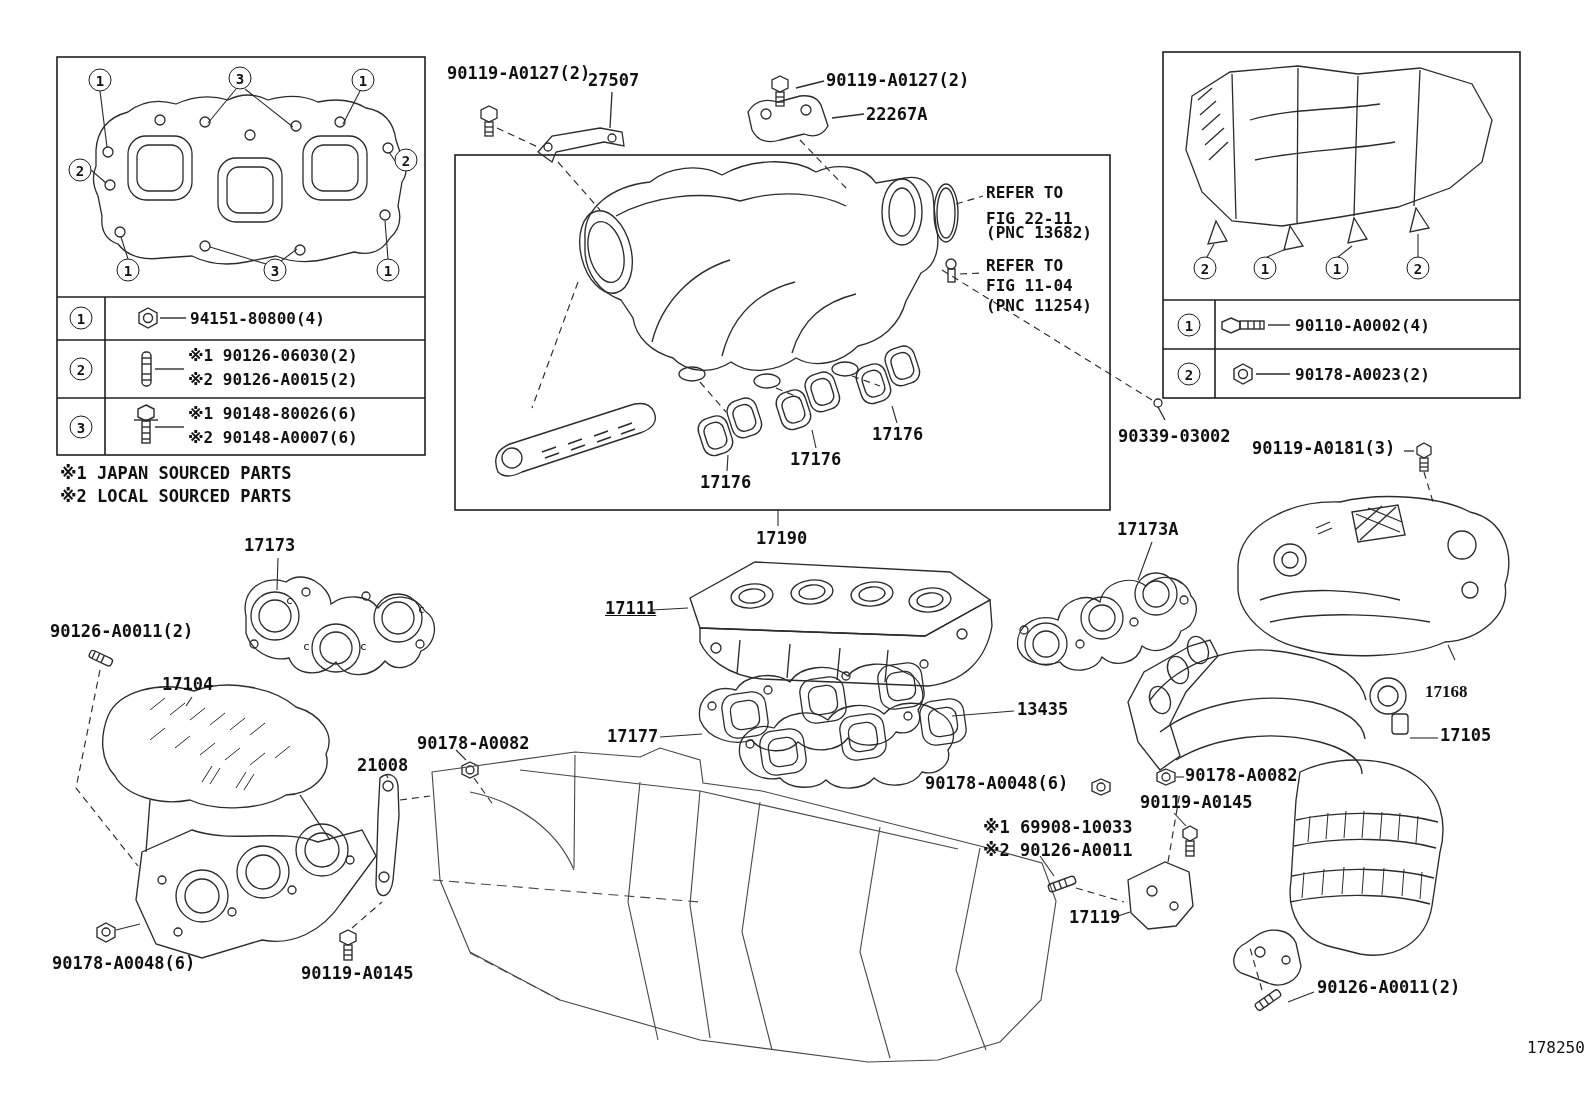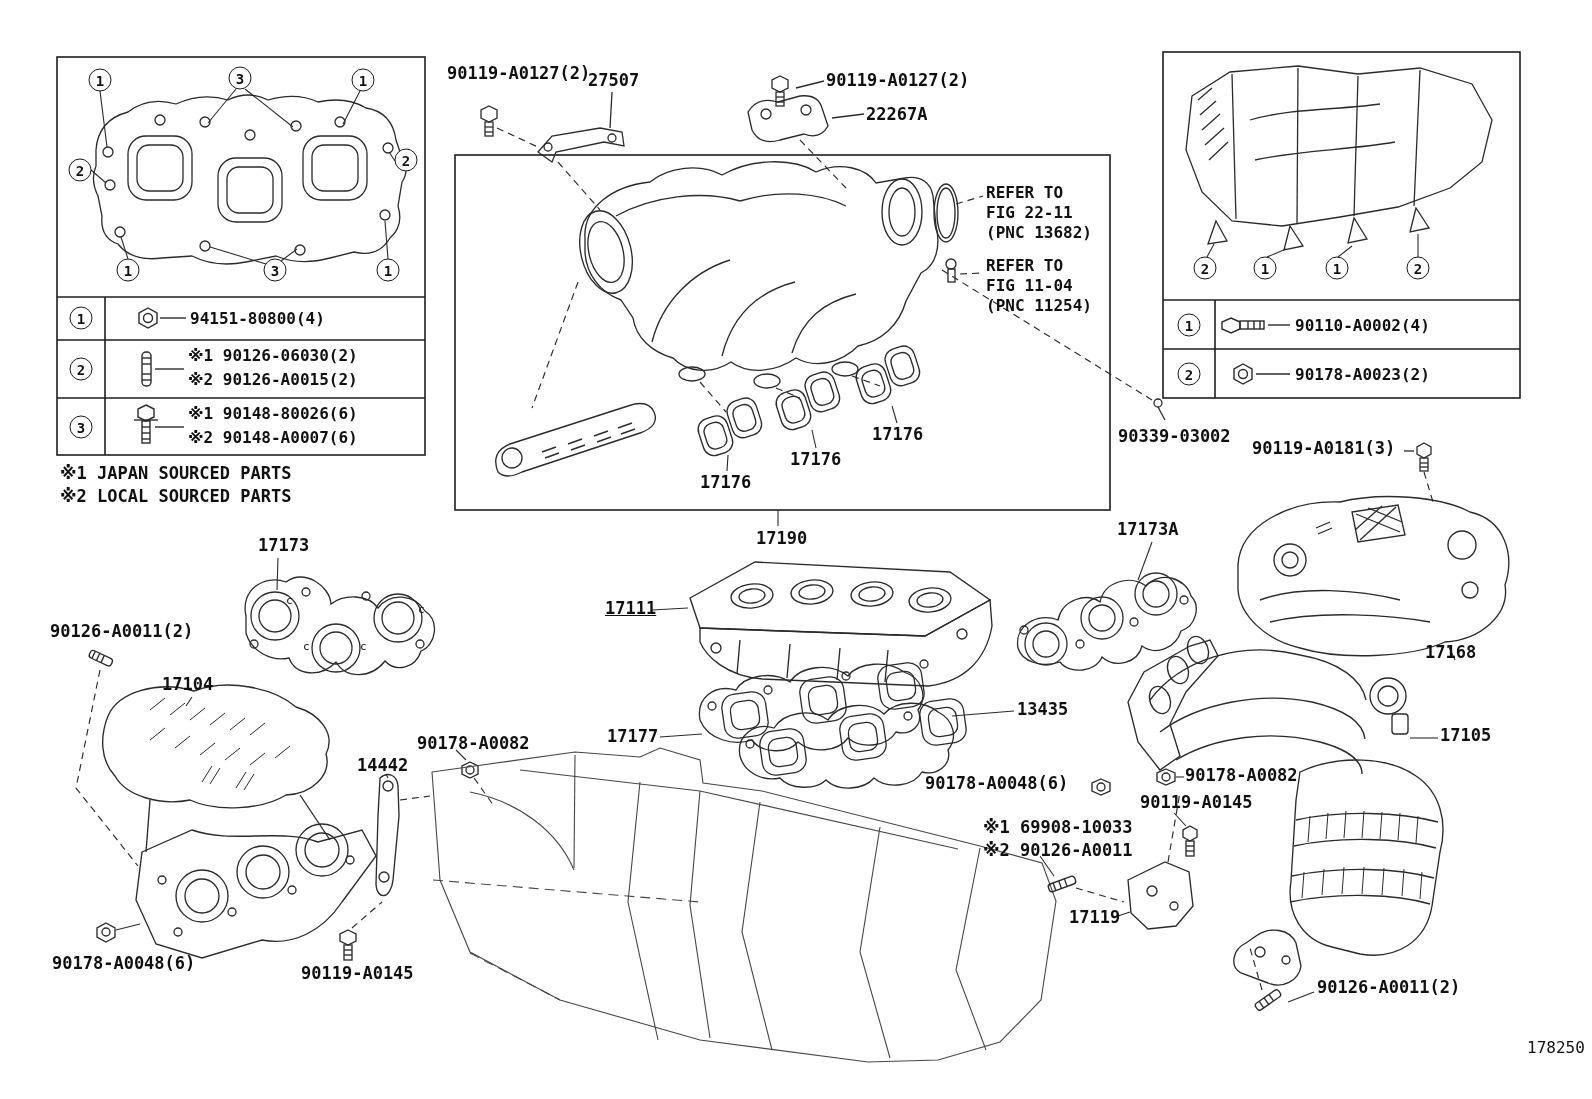--- a/index.html
+++ b/index.html
@@ -508,30 +508,30 @@
       <div class="label" style="left: 588px; top: 71px;">27507</div>
       <div class="label" style="left: 826px; top: 71px;">90119-A0127(2)</div>
       <div class="label" style="left: 866px; top: 105px;">22267A</div>
       <div class="label" style="left: 700px; top: 473px;">17176</div>
       <div class="label" style="left: 790px; top: 450px;">17176</div>
       <div class="label" style="left: 872px; top: 425px;">17176</div>
       <div class="label" style="left: 756px; top: 529px;">17190</div>
       <div class="label" style="left: 1118px; top: 427px;">90339-03002</div>
       <div class="label" style="left: 1252px; top: 439px; text-align: center;">90119-A0181(3)</div>
       <div class="label" style="left: 1117px; top: 520px;">17173A</div>
-      <div class="label" style="left: 1425px; top: 643px;">17168</div>
-      <div class="label" style="left: 258px; top: 536px;">17173</div>
+      <div class="label" style="left: 1425px; top: 683px; font-family: Liberation Serif, serif;">17168</div>
+      <div class="label" style="left: 244px; top: 536px;">17173</div>
       <div class="label" style="left: 605px; top: 599px; text-decoration: underline;">17111</div>
       <div class="label" style="left: 50px; top: 622px;">90126-A0011(2)</div>
       <div class="label" style="left: 162px; top: 675px;">17104</div>
       <div class="label" style="left: 1017px; top: 700px;">13435</div>
       <div class="label" style="left: 607px; top: 727px;">17177</div>
       <div class="label" style="left: 1440px; top: 726px;">17105</div>
       <div class="label" style="left: 417px; top: 734px;">90178-A0082</div>
-      <div class="label" style="left: 357px; top: 756px;">14442</div>
+      <div class="label" style="left: 357px; top: 756px;">21008</div>
       <div class="label" style="left: 925px; top: 774px;">90178-A0048(6)</div>
       <div class="label" style="left: 1185px; top: 766px;">90178-A0082</div>
       <div class="label" style="left: 1140px; top: 793px;">90119-A0145</div>
       <div class="label" style="left: 983px; top: 818px;">※1 69908-10033</div>
       <div class="label" style="left: 983px; top: 841px;">※2 90126-A0011</div>
       <div class="label" style="left: 1069px; top: 908px;">17119</div>
       <div class="label" style="left: 52px; top: 954px;">90178-A0048(6)</div>
       <div class="label" style="left: 301px; top: 964px;">90119-A0145</div>
       <div class="label" style="left: 1317px; top: 978px;">90126-A0011(2)</div>
       <div class="label small" style="left: 286px; top: 595px;">c</div>
@@ -563,21 +563,21 @@
   <div class="legend-text" style="left:188px; top:370px">※2 90126-A0015(2)</div>
   <div class="legend-text" style="left:188px; top:404px">※1 90148-80026(6)</div>
   <div class="legend-text" style="left:188px; top:428px">※2 90148-A0007(6)</div>
 
   <div class="callout" style="left:1189px; top:325px">1</div>
   <div class="callout" style="left:1189px; top:374px">2</div>
   <div class="legend-text" style="left:1295px; top:316px">90110-A0002(4)</div>
   <div class="legend-text" style="left:1295px; top:365px">90178-A0023(2)</div>
 
   <div class="note" style="left:986px; top:183px">REFER TO</div>
-  <div class="note" style="left:986px; top:203px">FIG 22-11</div>
+  <div class="note" style="left:986px; top:209px">FIG 22-11</div>
   <div class="note" style="left:986px; top:223px">(PNC 13682)</div>
   <div class="note" style="left:986px; top:256px">REFER TO</div>
   <div class="note" style="left:986px; top:276px">FIG 11-04</div>
   <div class="note" style="left:986px; top:296px">(PNC 11254)</div>
 
   <div class="fig-number" style="left:1527px; top:1038px">178250</div>
 
 </div>
 
 </body></html>

